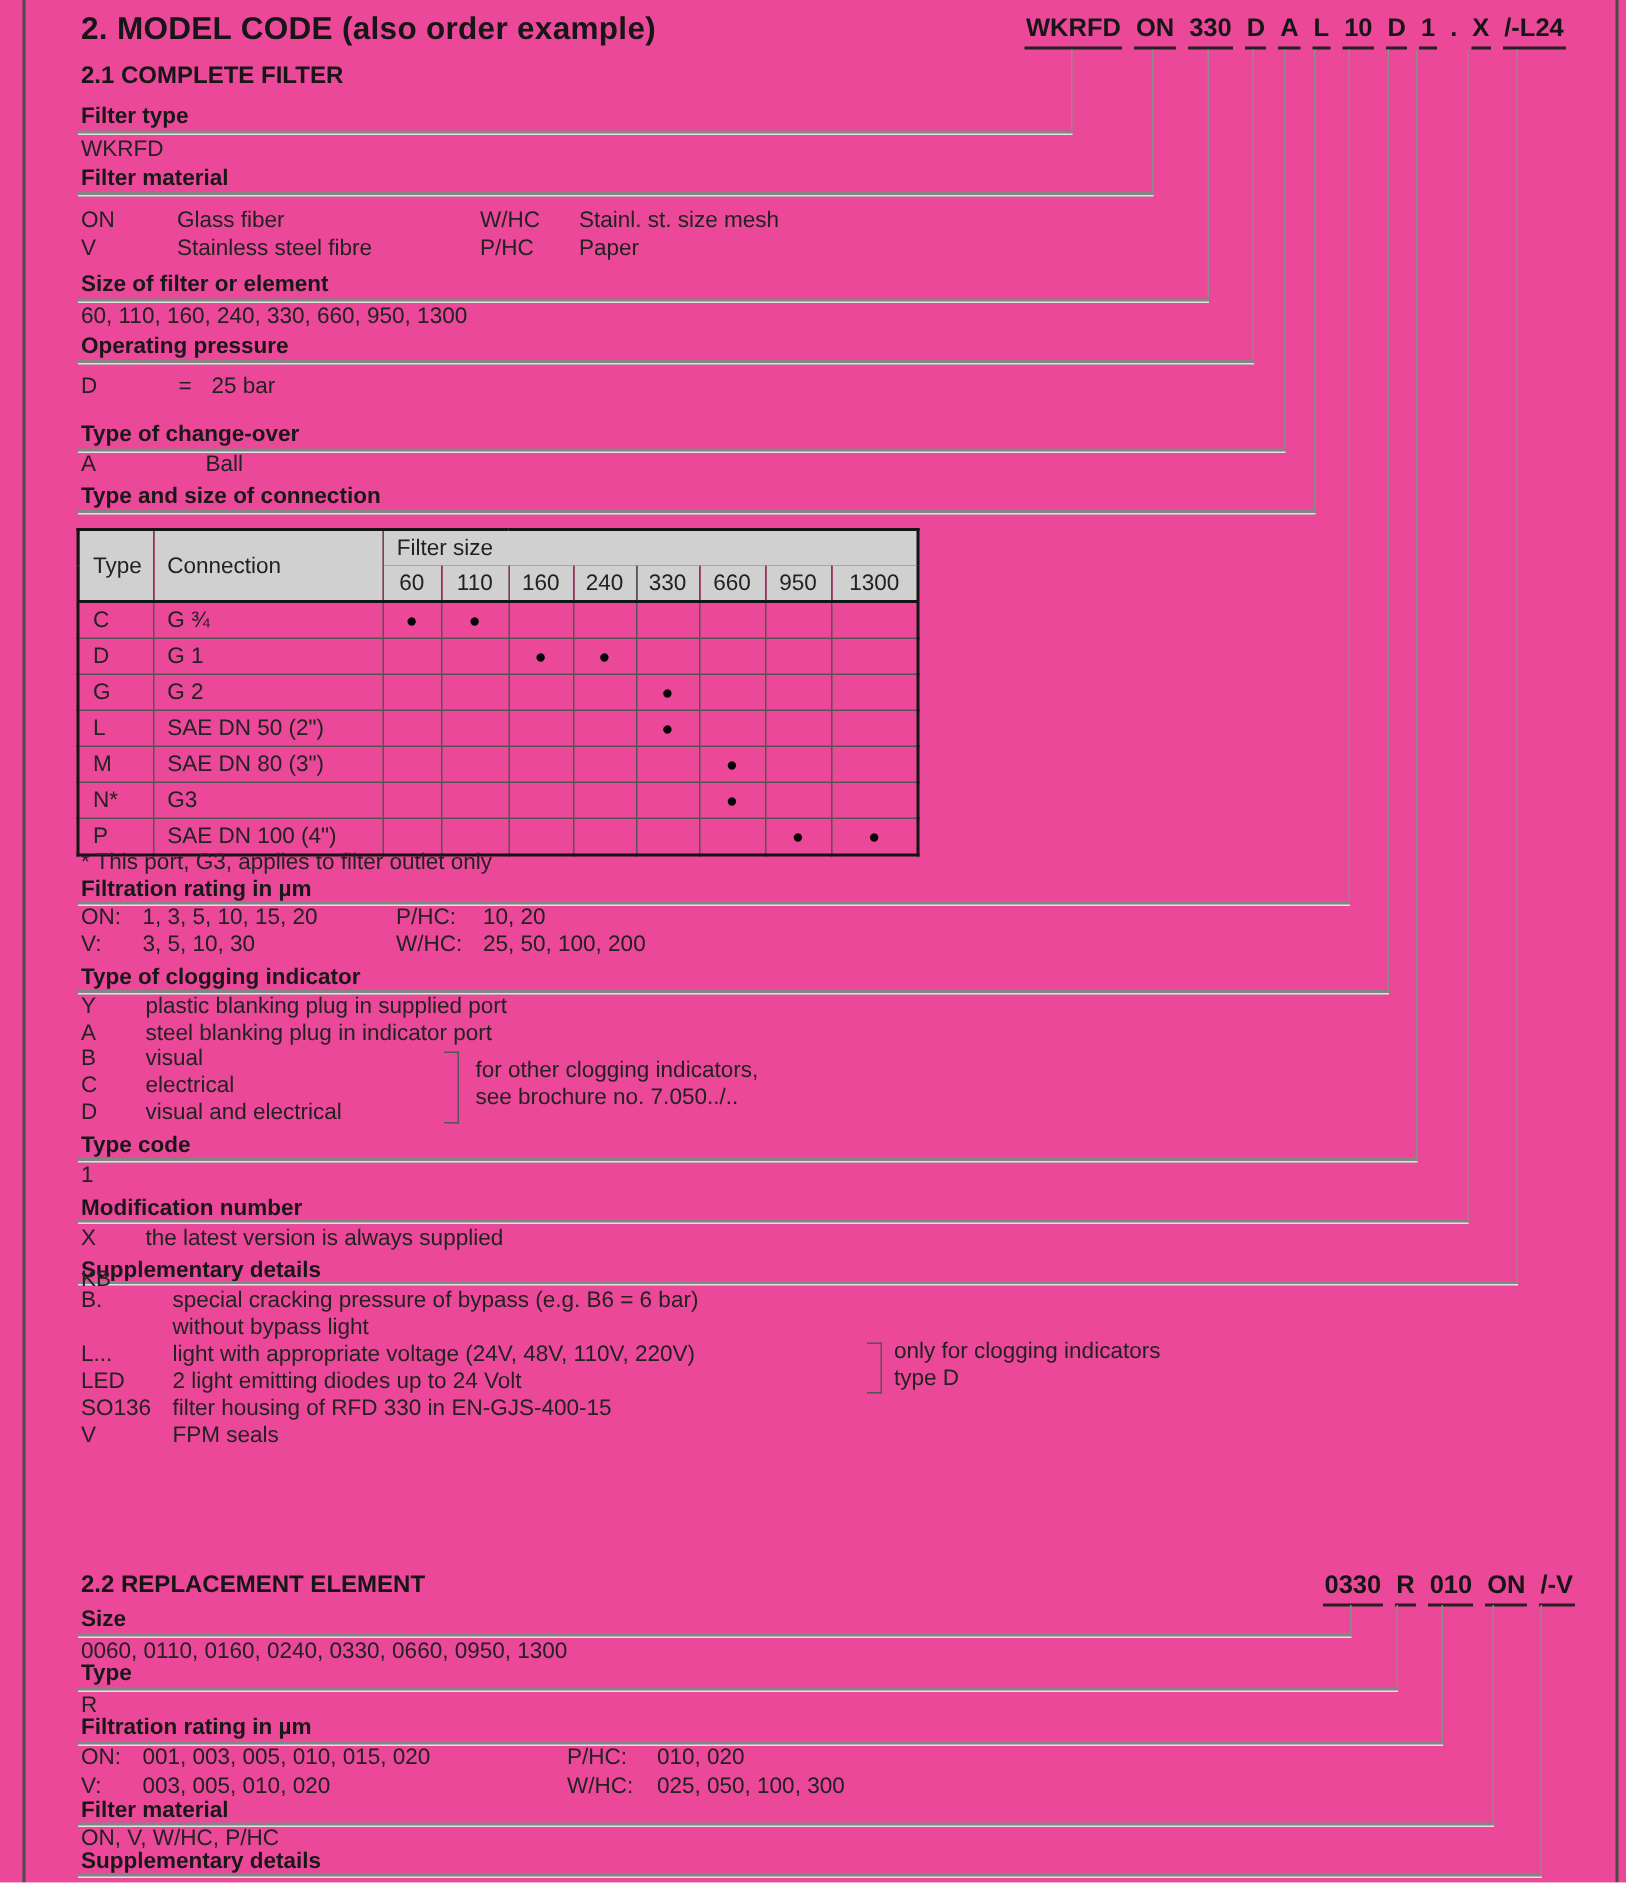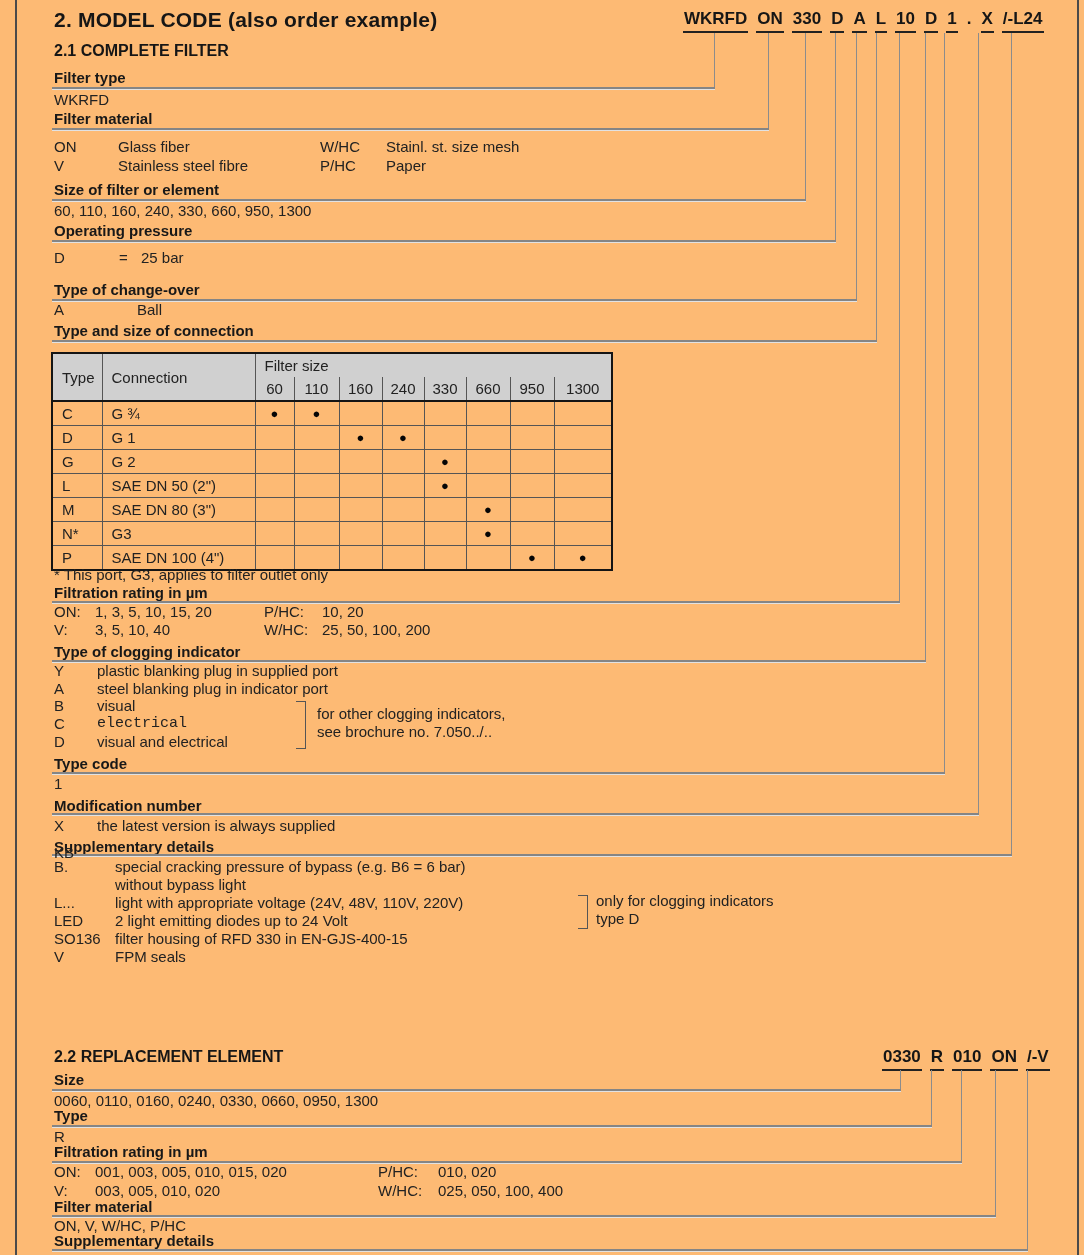--- a/index.html
+++ b/index.html
@@ -1,16 +1,16 @@
 <!DOCTYPE html>
 <html><head>
 <meta charset="utf-8">
 <style>
   html,body{margin:0;padding:0;background:#fff;}
-  .page{position:relative;width:1084px;height:1255px;background:#fdba74;overflow:hidden;
+  .page{position:relative;width:1084px;height:1255px;background:#ec4899;overflow:hidden;
         font-family:"Liberation Sans","DejaVu Sans",sans-serif;color:#1f1f1f;}
   .abs{position:absolute;white-space:pre;}
   .h{font-weight:bold;font-size:15px;color:#181818;}
   .t{font-size:15px;color:#222;}
   .title{font-weight:bold;font-size:21px;color:#161616;letter-spacing:.2px;}
   .sub{font-weight:bold;font-size:16px;color:#161616;}
   .rule{position:absolute;height:2px;background:#858585;border-bottom:1px solid #e2e2e2;}
   .vline{position:absolute;width:1px;background:#8c8c8c;}
   .pageborder{position:absolute;width:2px;background:#4a4a4a;top:0;height:1255px;}
   .codebar{position:absolute;display:flex;align-items:flex-start;}
@@ -221,34 +221,34 @@
 
   <div class="abs t" style="left:54px;top:566px;">* This port, G3, applies to filter outlet only</div>
 
   <div class="abs h" style="left:54px;top:584px;">Filtration rating in µm</div>
   <div class="rule" style="left:52px;top:601px;width:848px;"></div>
   <div class="abs t" style="left:54px;top:603px;">ON:</div>
   <div class="abs t" style="left:95px;top:603px;">1, 3, 5, 10, 15, 20</div>
   <div class="abs t" style="left:264px;top:603px;">P/HC:</div>
   <div class="abs t" style="left:322px;top:603px;">10, 20</div>
   <div class="abs t" style="left:54px;top:621px;">V:</div>
-  <div class="abs t" style="left:95px;top:621px;">3, 5, 10, 40</div>
+  <div class="abs t" style="left:95px;top:621px;">3, 5, 10, 30</div>
   <div class="abs t" style="left:264px;top:621px;">W/HC:</div>
   <div class="abs t" style="left:322px;top:621px;">25, 50, 100, 200</div>
 
   <div class="abs h" style="left:54px;top:643px;">Type of clogging indicator</div>
   <div class="rule" style="left:52px;top:660px;width:874px;"></div>
   <div class="abs t" style="left:54px;top:662px;">Y</div>
   <div class="abs t" style="left:97px;top:662px;">plastic blanking plug in supplied port</div>
   <div class="abs t" style="left:54px;top:680px;">A</div>
   <div class="abs t" style="left:97px;top:680px;">steel blanking plug in indicator port</div>
   <div class="abs t" style="left:54px;top:697px;">B</div>
   <div class="abs t" style="left:97px;top:697px;">visual</div>
   <div class="abs t" style="left:54px;top:715px;">C</div>
-  <div class="abs t" style="left:97px;top:715px;font-family:Liberation Mono, monospace;">electrical</div>
+  <div class="abs t" style="left:97px;top:715px;">electrical</div>
   <div class="abs t" style="left:54px;top:733px;">D</div>
   <div class="abs t" style="left:97px;top:733px;">visual and electrical</div>
   <div class="bracket" style="left:296px;top:701px;height:46px;"></div>
   <div class="abs t" style="left:317px;top:705px;">for other clogging indicators,</div>
   <div class="abs t" style="left:317px;top:723px;">see brochure no. 7.050../..</div>
 
   <div class="abs h" style="left:54px;top:755px;">Type code</div>
   <div class="rule" style="left:52px;top:772px;width:893px;"></div>
   <div class="abs t" style="left:54px;top:775px;">1</div>
 
@@ -300,21 +300,21 @@
 
   <div class="abs h" style="left:54px;top:1143px;">Filtration rating in µm</div>
   <div class="rule" style="left:52px;top:1161px;width:910px;"></div>
   <div class="abs t" style="left:54px;top:1163px;">ON:</div>
   <div class="abs t" style="left:95px;top:1163px;">001, 003, 005, 010, 015, 020</div>
   <div class="abs t" style="left:378px;top:1163px;">P/HC:</div>
   <div class="abs t" style="left:438px;top:1163px;">010, 020</div>
   <div class="abs t" style="left:54px;top:1182px;">V:</div>
   <div class="abs t" style="left:95px;top:1182px;">003, 005, 010, 020</div>
   <div class="abs t" style="left:378px;top:1182px;">W/HC:</div>
-  <div class="abs t" style="left:438px;top:1182px;">025, 050, 100, 400</div>
+  <div class="abs t" style="left:438px;top:1182px;">025, 050, 100, 300</div>
 
   <div class="abs h" style="left:54px;top:1198px;">Filter material</div>
   <div class="rule" style="left:52px;top:1215px;width:944px;"></div>
   <div class="abs t" style="left:54px;top:1217px;">ON, V, W/HC, P/HC</div>
 
   <div class="abs h" style="left:54px;top:1232px;">Supplementary details</div>
   <div class="rule" style="left:52px;top:1249px;width:976px;"></div>
   <div class="abs clip" style="left:54px;top:1251px;width:500px;">
     
     

